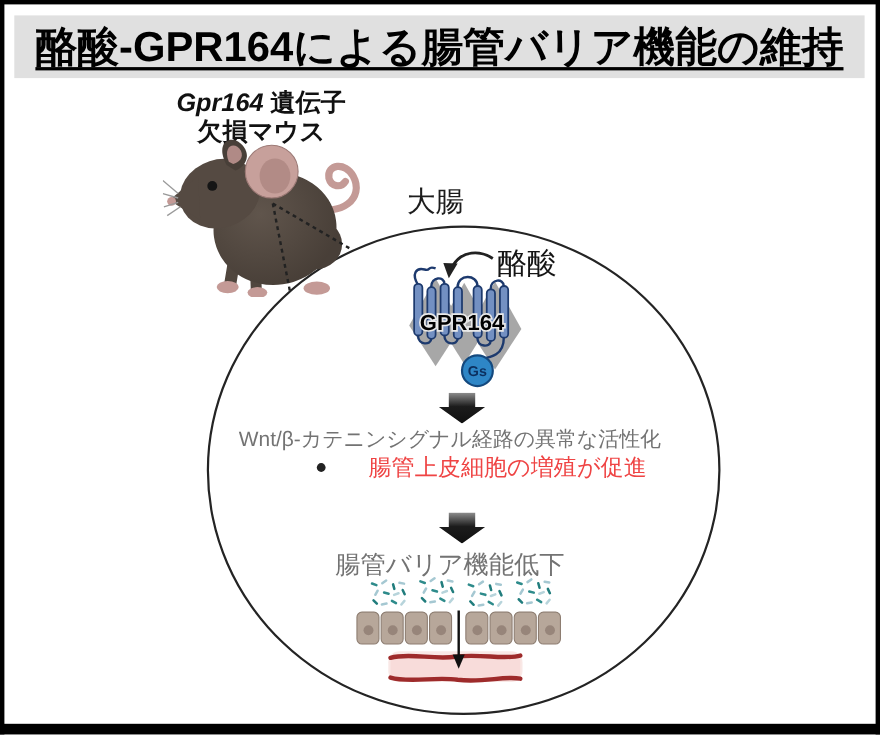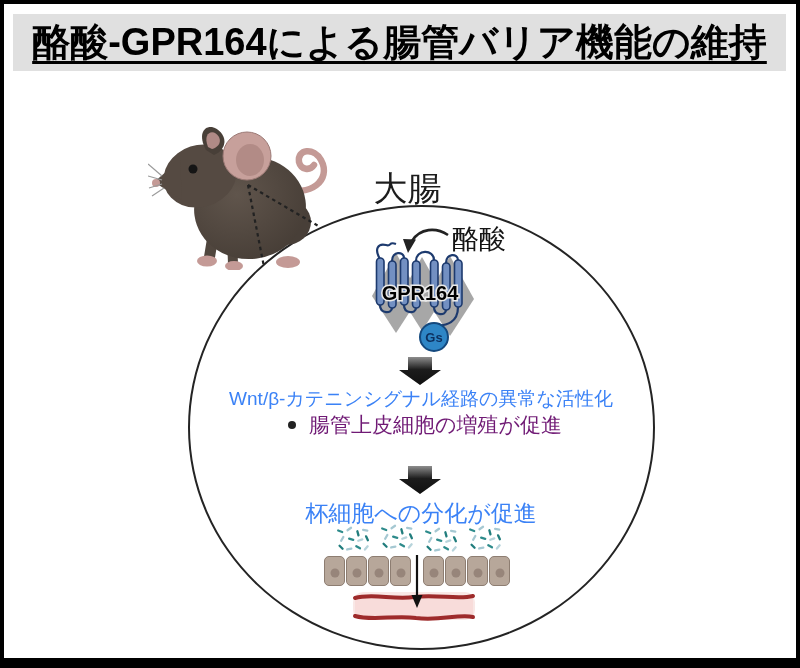--- a/index.html
+++ b/index.html
@@ -24,46 +24,46 @@
   }
 
   .mouse-label {
     position:absolute; left:120px; top:80px; width:235px; text-align:center;
     font-weight:bold; font-size:23px; line-height:26px; color:#111; z-index:2;
   }
   .mouse-label .gene { font-style:italic; }
   .mouse-label .gene-suffix { margin-left:6px; }
 
   .organ-label {
-    position:absolute; left:370px; top:166px; width:75px; text-align:center;
-    font-size:34px; color:#1c1c1c; z-index:2; white-space:nowrap;
+    position:absolute; left:370px; top:166px; width:75px; text-align:left;
+    font-size:26px; color:#1c1c1c; z-index:2; white-space:nowrap;
   }
 
   .colon-circle {
     position:absolute; left:188px; top:205px; width:467px; height:445px;
     border:2.5px solid #242424; border-radius:50%; background:#ffffff; z-index:1;
   }
 
   .abs { position:absolute; z-index:3; }
 
   .ligand-label {
     position:absolute; left:452px; top:221px; font-size:27px; color:#151515;
     white-space:nowrap; z-index:3;
   }
 
   .centered-label {
-    position:absolute; left:421px; transform:translateX(-50%);
-    white-space:nowrap; z-index:3; color:#3b82f6;
+    position:absolute; left:409px; transform:translateX(-50%);
+    white-space:nowrap; z-index:3; color:#737373;
   }
   .pathway-heading { top:386px; font-size:19px; }
   .barrier-label   { top:498px; font-size:23px; }
   .outcome-label   { top:626px; font-size:17px; }
 
   .bullet-list { position:absolute; left:288px; top:412px; z-index:3; }
-  .bullet-item { display:flex; align-items:center; height:26px; font-size:21px; color:#701a75; white-space:nowrap; }
+  .bullet-item { display:flex; align-items:center; height:26px; font-size:21px; color:#ef4444; white-space:nowrap;gap:26px; }
   .bullet-dot { width:8px; height:8px; border-radius:50%; background:#222; margin-right:13px; flex:0 0 auto; }
 
   .epithelium-row {
     position:absolute; left:324px; top:556px; display:flex; column-gap:1px; z-index:3;
   }
   .cell {
     width:21px; height:30px; background:#b7a79a; border:1.5px solid #8d7d71;
     border-radius:5px; position:relative;
   }
   .cell.gap-after { margin-right:11px; }
@@ -83,20 +83,24 @@
   <div class="frame left"></div>
   <div class="frame right"></div>
   <div class="frame bottom"></div>
 
   <div class="title-bar">
     <span class="title-text">酪酸-GPR164による腸管バリア機能の維持</span>
   </div>
 
   <div class="colon-circle"></div>
 
+  <div class="mouse-label">
+    <div><span class="gene">Gpr164</span><span class="gene-suffix">遺伝子</span></div>
+    <div>欠損マウス</div>
+  </div>
 
   <svg class="abs" style="left:148px; top:118px; z-index:2;" width="192" height="152" viewBox="0 0 192 152">
     <defs>
       <radialGradient id="mouseGrad" cx="40%" cy="35%" r="75%">
         <stop offset="0%" stop-color="#60554c"></stop>
         <stop offset="100%" stop-color="#453c35"></stop>
       </radialGradient>
     </defs>
     <path d="M135,70 C162,80 184,62 173,42 C166,29 149,31 151,44 C153,52 162,53 166,47" stroke="#c49a96" stroke-width="6.5" fill="none" stroke-linecap="round"></path>
     <path d="M66,112 L61,142" stroke="#50463e" stroke-width="11" stroke-linecap="round"></path>
@@ -181,21 +185,21 @@
     <div class="bullet-item">
       <span class="bullet-dot"></span>
       <span>腸管上皮細胞の増殖が促進</span>
     </div>
   </div>
 
   <svg class="abs" style="left:398px; top:466px;" width="44" height="28" viewBox="0 0 44 28">
     <polygon points="10,0 34,0 34,13 43,13 22,28 1,13 10,13" fill="url(#arrGrad)"></polygon>
   </svg>
 
-  <div class="centered-label barrier-label">杯細胞への分化が促進</div>
+  <div class="centered-label barrier-label">腸管バリア機能低下</div>
 
   <svg class="abs" style="left:334px; top:524px;" width="176" height="34" viewBox="0 0 176 34">
     <defs>
       <g id="bactCluster">
         <rect x="3" y="4" width="6.5" height="2.3" rx="1.1" fill="#2e8b8b" transform="rotate(20 6 5)"></rect>
         <rect x="12" y="2" width="6.5" height="2.3" rx="1.1" fill="#a5c8d2" transform="rotate(-35 15 3)"></rect>
         <rect x="21" y="6" width="6.5" height="2.3" rx="1.1" fill="#217d7d" transform="rotate(75 24 7)"></rect>
         <rect x="28" y="3" width="6.5" height="2.3" rx="1.1" fill="#a5c8d2" transform="rotate(10 31 4)"></rect>
         <rect x="5" y="12" width="6.5" height="2.3" rx="1.1" fill="#a5c8d2" transform="rotate(-60 8 13)"></rect>
         <rect x="14" y="12" width="6.5" height="2.3" rx="1.1" fill="#2e8b8b" transform="rotate(15 17 13)"></rect>

